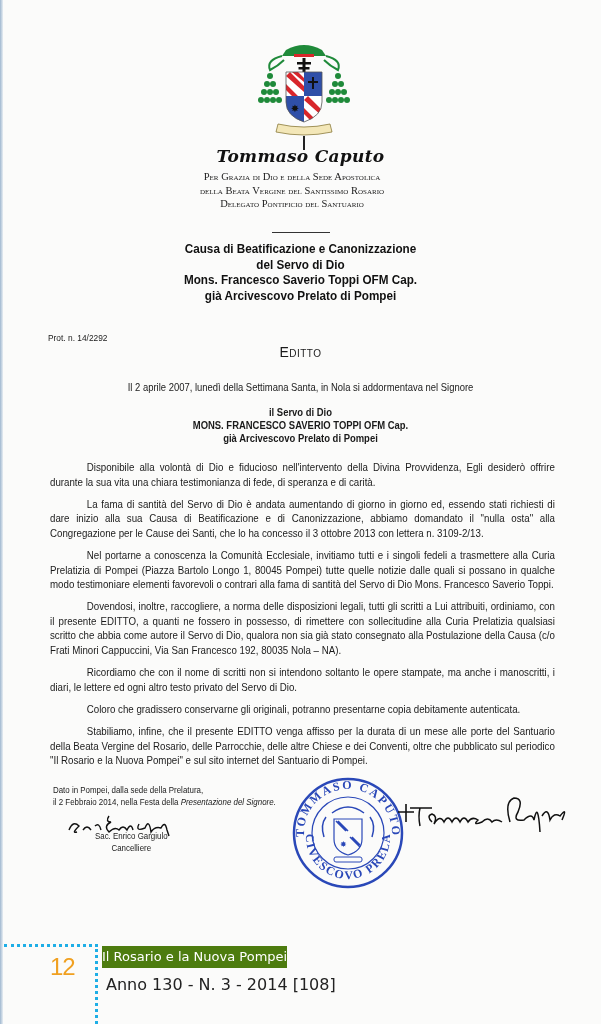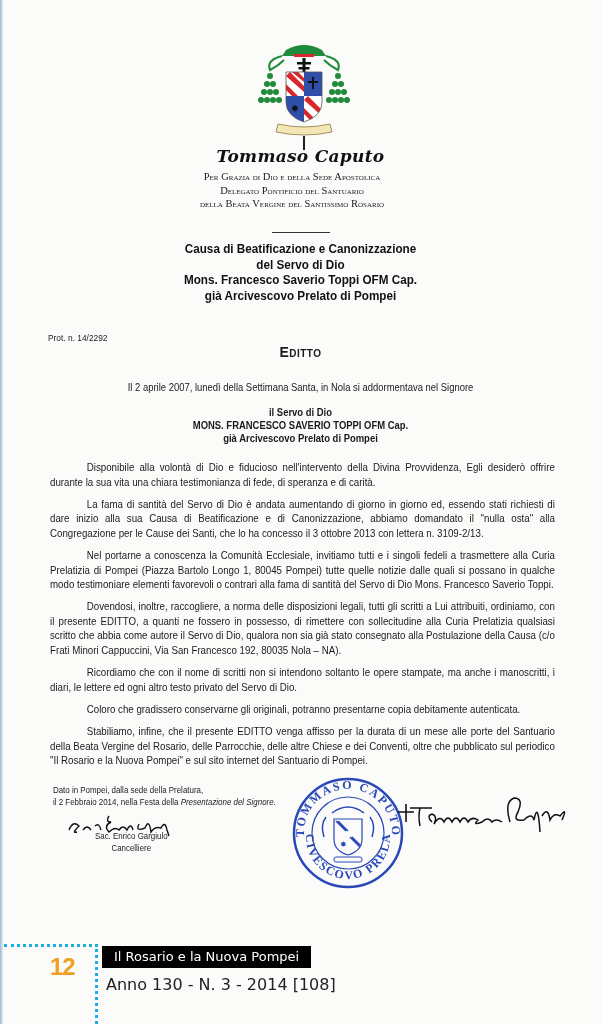--- a/index.html
+++ b/index.html
@@ -26,21 +26,21 @@
     }
     .rule { position: absolute; left: 272px; top: 232px; width: 58px; height: 1px; background: #333; }
     .causa {
       position: absolute; left: 0; width: 601px; top: 241px; text-align: center;
       font-family: "Liberation Sans", sans-serif; font-weight: bold;
       font-size: 13px; line-height: 15.5px; color: #111; transform: scaleX(0.9);
     }
     .prot { position: absolute; left: 48px; top: 332px; font-size: 9.5px; transform: scaleX(0.88); transform-origin: left; }
     .editto-title {
       position: absolute; left: 0; width: 601px; top: 344px; text-align: center;
-      font-weight: bold; font-size: 14px; font-variant: small-caps; letter-spacing: 0.5px;
+      font-weight: normal; font-size: 14px; font-variant: small-caps; letter-spacing: 0.5px;
     }
     .intro {
       position: absolute; left: 0; width: 601px; top: 381px; text-align: center;
       font-size: 10.5px; transform: scaleX(0.9);
     }
     .servo {
       position: absolute; left: 0; width: 601px; top: 406px; text-align: center;
       font-weight: bold; font-size: 10.5px; line-height: 13px; transform: scaleX(0.9);
     }
     .body-text {
@@ -51,26 +51,26 @@
     .body-text p { margin: 0 0 7.5px 0; text-indent: 40px; }
     .dato { position: absolute; left: 53px; top: 784px; font-size: 9px; line-height: 12px; transform: scaleX(0.88); transform-origin: left; }
     .dato em { font-style: italic; }
     .sig-left { position: absolute; left: 65px; top: 812px; width: 110px; height: 26px; }
     .chancellor { position: absolute; left: 90px; top: 830px; text-align: center; font-size: 9px; line-height: 12px; transform: scaleX(0.88); }
     .seal { position: absolute; left: 290px; top: 775px; width: 116px; height: 116px; }
     .sig-right { position: absolute; left: 392px; top: 792px; width: 180px; height: 44px; }
     .footer-dots-h { position: absolute; left: 4px; top: 944px; width: 94px; height: 0; border-top: 3px dotted #1eaee6; }
     .footer-dots-v { position: absolute; left: 95px; top: 944px; height: 80px; width: 0; border-left: 3px dotted #1eaee6; }
     .page-num {
-      position: absolute; left: 50px; top: 953px; font-size: 24px; font-weight: bold;
+      position: absolute; left: 50px; top: 953px; font-size: 24px; font-weight: normal;
       color: #f0a020; letter-spacing: -1px;
     }
     .mag-title {
-      position: absolute; left: 102px; top: 946px; padding: 1px 12px; height: 20px; line-height: 20px;
-      background: #000000; color: #ffffff; font-family: "DejaVu Sans", sans-serif; font-size: 13px;
+      position: absolute; left: 102px; top: 946px; padding: 1px 0; height: 20px; line-height: 20px;
+      background: #4d7c0f; color: #ffffff; font-family: "DejaVu Sans", sans-serif; font-size: 13px;
     }
     .issue { position: absolute; left: 106px; top: 975px; font-family: "DejaVu Sans", sans-serif; font-size: 16px; color: #222; }
   </style>
 </head>
 <body>
 
 <div class="left-edge"></div>
 
 <svg class="crest" viewBox="0 0 96 110">
 
@@ -135,22 +135,22 @@
 
   <path d="M22 84 Q48 90 74 84 L76 92 Q48 98 20 92 Z" fill="#f3e7b8" stroke="#8a7a3a" stroke-width="0.8"></path>
 
   <rect x="47" y="96" width="2" height="14" fill="#222"></rect>
 </svg>
 
 <div class="name-script">Tommaso Caputo</div>
 
 <div class="titles">
   <div>Per Grazia di Dio e della Sede Apostolica</div>
+  <div>della Beata Vergine del Santissimo Rosario</div>
   <div>Delegato Pontificio del Santuario</div>
-  <div>della Beata Vergine del Santissimo Rosario</div>
 </div>
 
 <div class="rule"></div>
 
 <div class="causa">
   <div>Causa di Beatificazione e Canonizzazione</div>
   <div>del Servo di Dio</div>
   <div>Mons. Francesco Saverio Toppi OFM Cap.</div>
   <div>già Arcivescovo Prelato di Pompei</div>
 </div>

